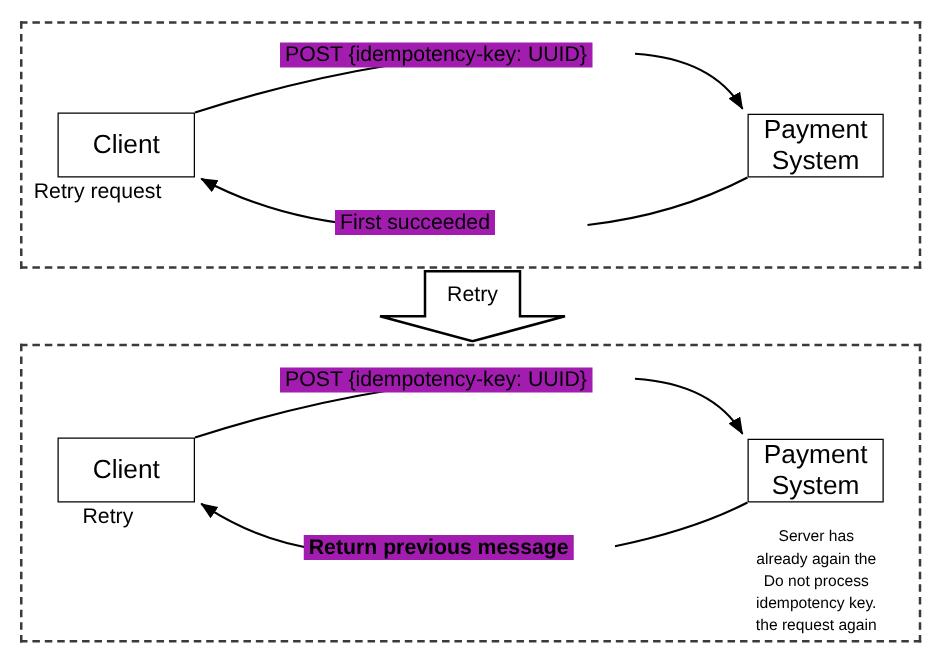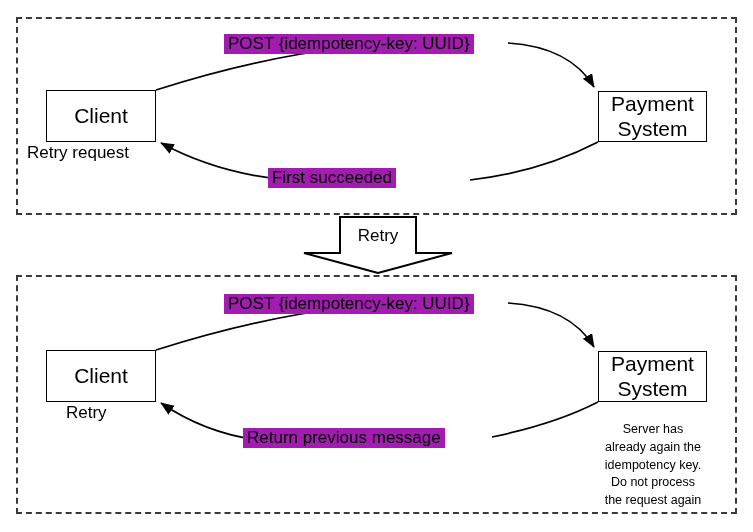--- a/index.html
+++ b/index.html
@@ -71,21 +71,21 @@
     font-size: 17px;
     color: #000000;
     white-space: nowrap;
     background: #a21caf;
     padding: 0 4px;
     z-index: 3;
   }
   #label-post-1   { left: 224px; top: 34px; }
   #label-charge   { left: 268px; top: 168px; }
   #label-post-2   { left: 224px; top: 294px; }
-  #label-return   { left: 243px; top: 428px; }
+  #label-return   { left: 243px; top: 428px; font-weight: bold; }
 
   .server-note {
     position: absolute;
     left: 588px;
     top: 421px;
     width: 130px;
     text-align: center;
     font-size: 12.5px;
     line-height: 1.42;
     color: #000000;
@@ -178,22 +178,22 @@
   <div class="caption" id="caption-retry-client">Retry</div>
 
   <div class="node-box" id="payment-box-2">
     <span class="line">Payment</span>
     <span class="line">System</span>
   </div>
 
   <div class="server-note">
     <span class="line">Server has</span>
     <span class="line">already again the</span>
+    <span class="line">Do not process</span>
     <span class="line">idempotency key.</span>
-    <span class="line">Do not process</span>
     <span class="line">the request again</span>
   </div>
 
   <div class="edge-label" id="label-post-2">POST {idempotency-key: UUID}</div>
 
   <div class="edge-label" id="label-return">Return previous message</div>
 
 </div>
 
 </body></html>

